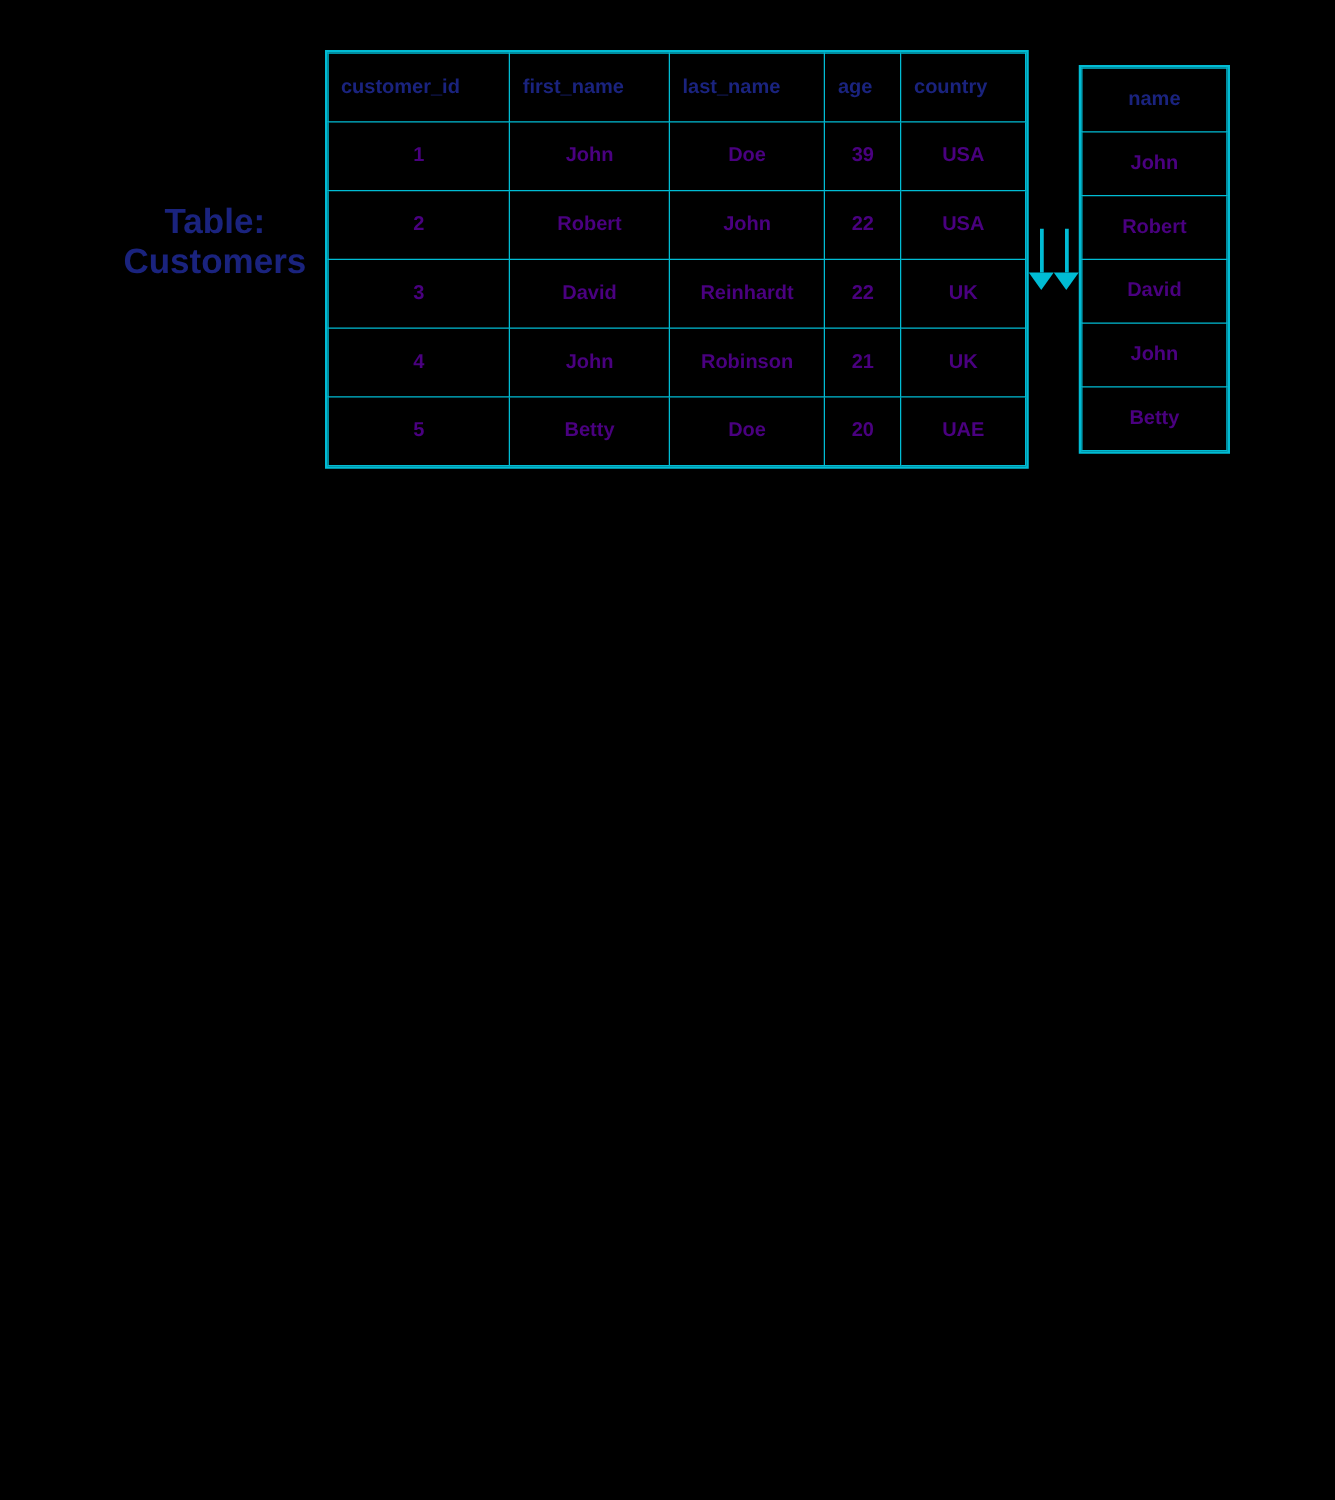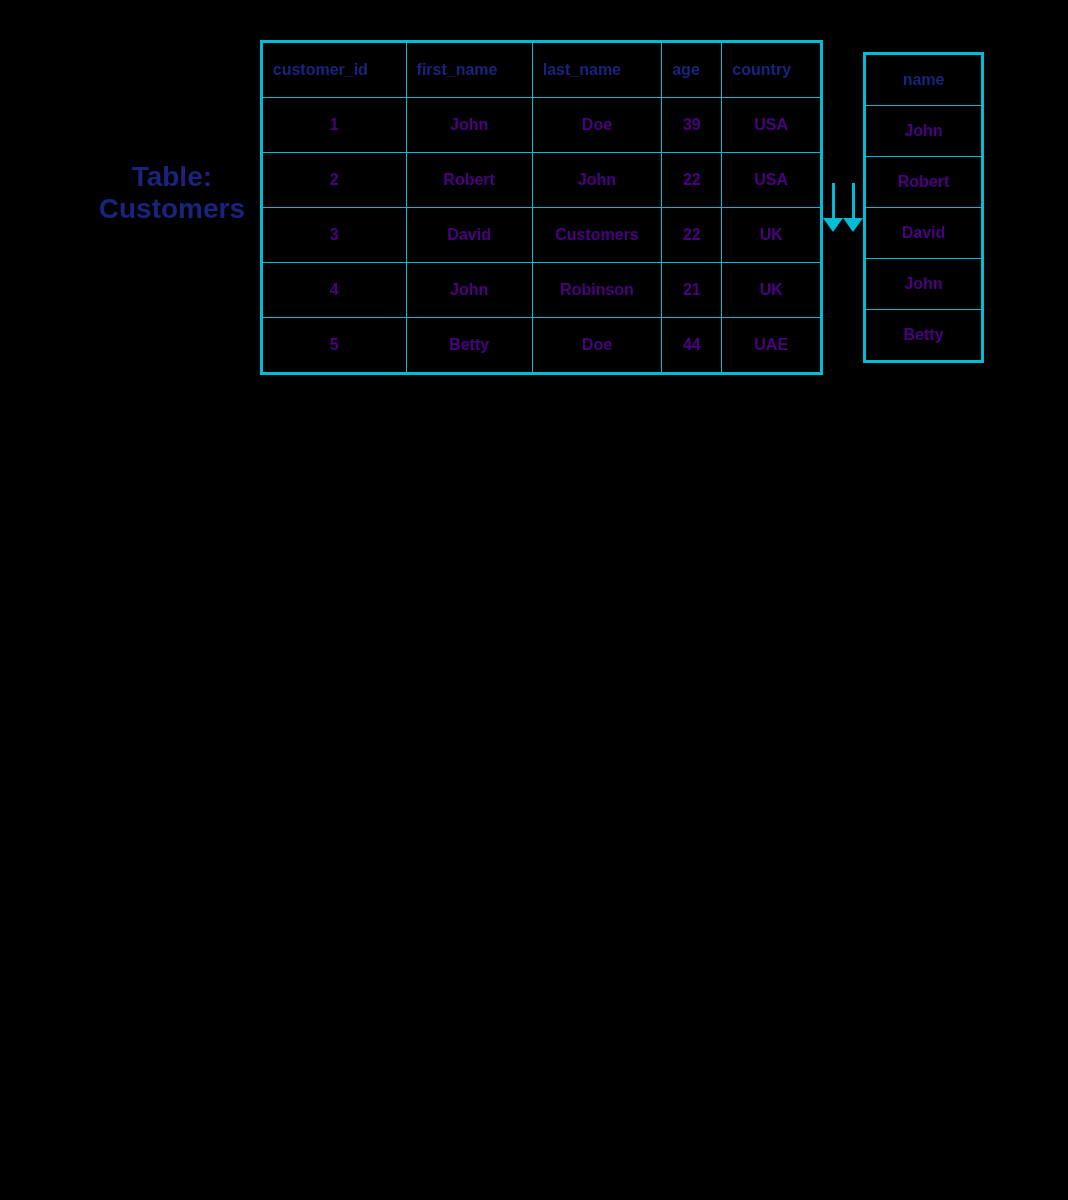--- a/index.html
+++ b/index.html
@@ -164,36 +164,36 @@
           <tr>
             <td>2</td>
             <td>Robert</td>
             <td>John</td>
             <td>22</td>
             <td>USA</td>
           </tr>
           <tr>
             <td>3</td>
             <td>David</td>
-            <td>Customers</td>
+            <td>Reinhardt</td>
             <td>22</td>
             <td>UK</td>
           </tr>
           <tr>
             <td>4</td>
             <td>John</td>
             <td>Robinson</td>
             <td>21</td>
             <td>UK</td>
           </tr>
           <tr>
             <td>5</td>
             <td>Betty</td>
             <td>Doe</td>
-            <td>44</td>
+            <td>20</td>
             <td>UAE</td>
           </tr>
         </tbody>
     </table>
   </div>
 
   <div class="arrow-down">
     <div class="arrow-line"></div>
     <div class="arrow-head"></div>
   </div>

